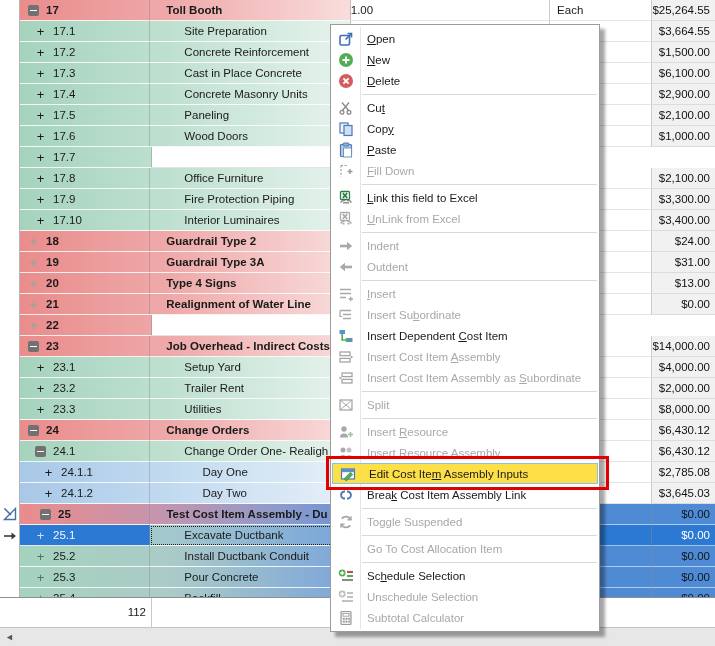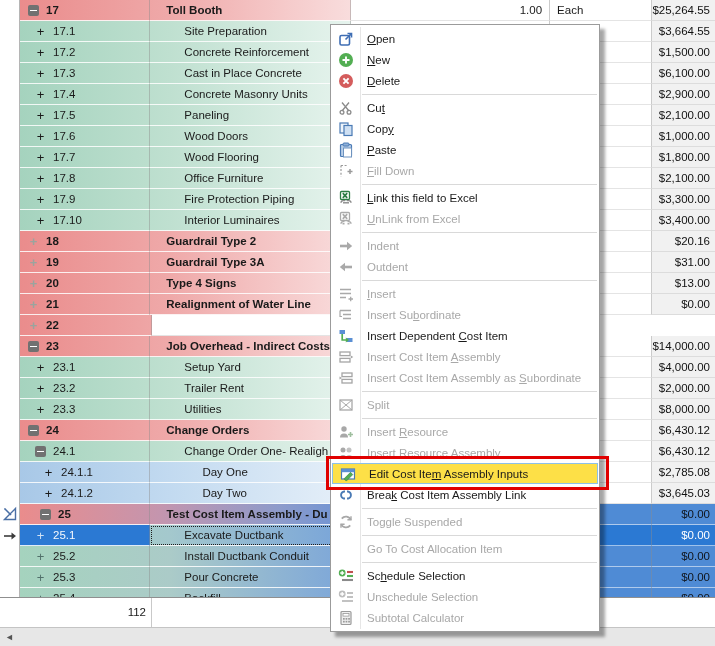--- a/index.html
+++ b/index.html
@@ -9,21 +9,21 @@
   
   .gutter{position:absolute;left:0;top:0;width:20px;height:597px;background:#fff;
           border-right:1px solid #b5b5b5;box-sizing:border-box;z-index:1;}
   .grid{position:absolute;left:20px;top:0;width:695px;z-index:1;}
   .row{display:flex;height:21px;box-sizing:border-box;}
   .row.partial{height:9px;overflow:hidden;}
   .cell{box-sizing:border-box;height:21px;line-height:20px;overflow:hidden;white-space:nowrap;
         border-right:1px solid rgba(140,140,140,.45);border-bottom:1px solid rgba(255,255,255,.85);}
   .c-id{width:132px;display:flex;align-items:center;}
   .c-name{width:203px;}
-  .c-qty{width:202px;background:#fff;text-align:right;padding-right:7px;border-bottom-color:#e4e4e4;}
+  .c-qty{width:202px;background:#fff;padding-right:7px;border-bottom-color:#e4e4e4;}
   .c-unit{width:103px;background:#fff;padding-left:7px;border-bottom-color:#e4e4e4;}
   .c-amt{width:64px;background:#f1f1f1;text-align:right;padding-right:5px;
          border-right:none;border-bottom-color:#dcdcdc;color:#111;}
   .bold{font-weight:bold;}
   
   .r-red  {background:linear-gradient(90deg,#ea8c8c 0px,#efa9a9 150px,#f9dede 335px,#fdf6f6 360px,#fff 420px);}
   .r-green{background:linear-gradient(90deg,#a5d3be 0px,#bfe0d0 150px,#e7f4ee 335px,#f7fbf9 360px,#fff 420px);}
   .r-blue {background:linear-gradient(90deg,#a8c8e7 0px,#c2daf0 150px,#e7f0f9 335px,#fff 420px);}
   .r-redsel{background:linear-gradient(90deg,#ea8c8c 0px,#c495ae 140px,#8d9bcb 260px,#6a93d5 335px);}
   .r-sel  {background:linear-gradient(90deg,#a5d3be 0px,#abcbc8 150px,#7aa4da 335px);}
@@ -140,21 +140,20 @@
         <div class="cell c-name" style="padding-left:34px">Wood Doors</div>
         <div class="cell c-qty"></div>
         <div class="cell c-unit"></div>
         <div class="cell c-amt">$1,000.00</div>
       </div>
       <div class="row r-green">
         <div class="cell c-id" style="padding-left:15px">
           <span class="exp plus">+</span>
           <span>17.7</span>
         </div>
-        <div class="cell c-name" style="padding-left:34px">Wood Flooring</div>
         <div class="cell c-qty"></div>
         <div class="cell c-unit"></div>
         <div class="cell c-amt">$1,800.00</div>
       </div>
       <div class="row r-green">
         <div class="cell c-id" style="padding-left:15px">
           <span class="exp plus">+</span>
           <span>17.8</span>
         </div>
         <div class="cell c-name" style="padding-left:34px">Office Furniture</div>
@@ -183,21 +182,21 @@
         <div class="cell c-amt">$3,400.00</div>
       </div>
       <div class="row r-red">
         <div class="cell c-id bold" style="padding-left:8px">
           <span class="exp plus-dim">+</span>
           <span>18</span>
         </div>
         <div class="cell c-name bold" style="padding-left:16px">Guardrail Type 2</div>
         <div class="cell c-qty"></div>
         <div class="cell c-unit"></div>
-        <div class="cell c-amt">$20.16</div>
+        <div class="cell c-amt">$24.00</div>
       </div>
       <div class="row r-red">
         <div class="cell c-id bold" style="padding-left:8px">
           <span class="exp plus-dim">+</span>
           <span>19</span>
         </div>
         <div class="cell c-name bold" style="padding-left:16px">Guardrail Type 3A</div>
         <div class="cell c-qty"></div>
         <div class="cell c-unit"></div>
         <div class="cell c-amt">$31.00</div>

